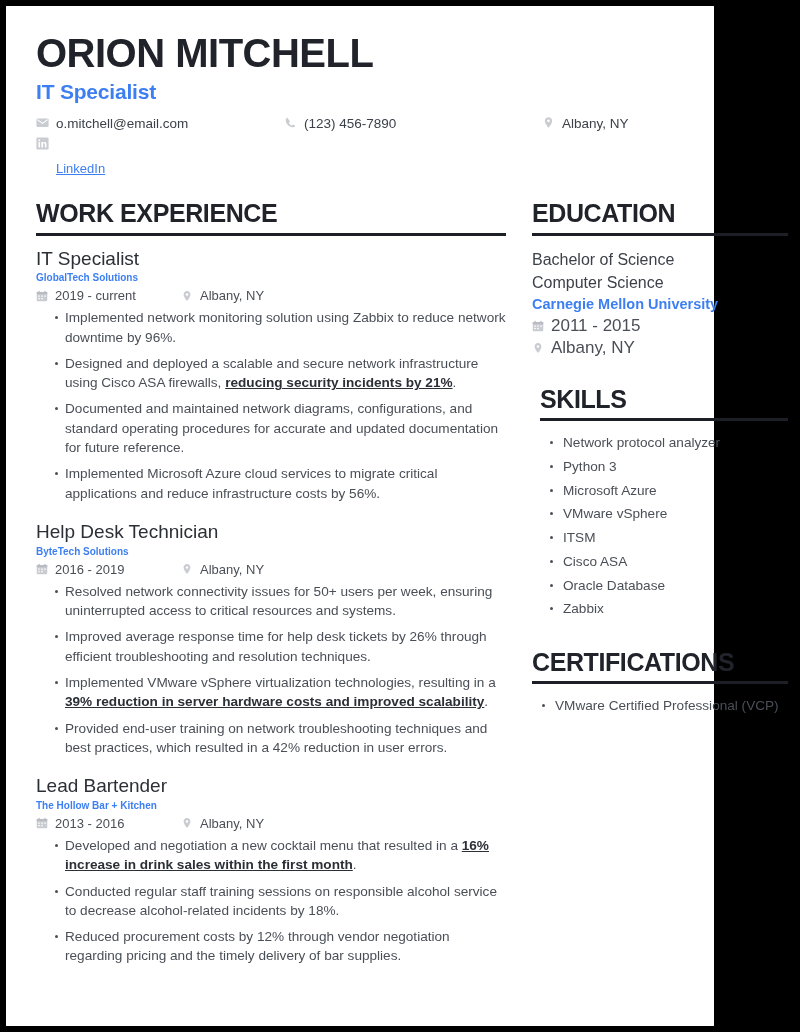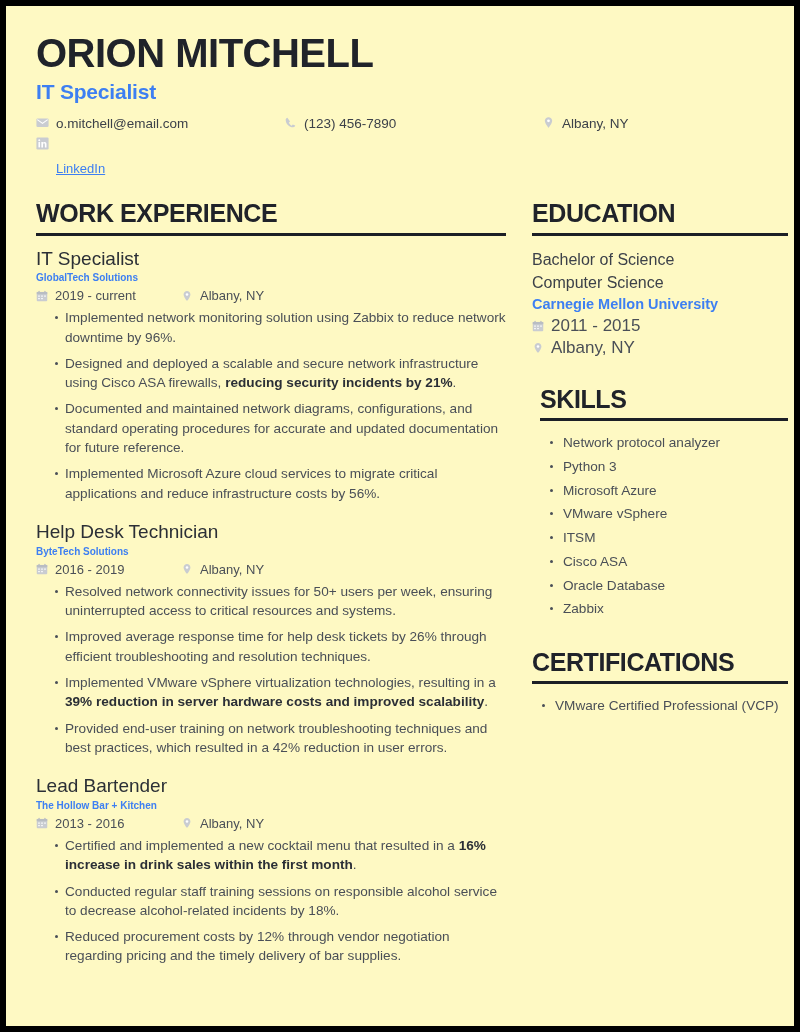--- a/index.html
+++ b/index.html
@@ -10,23 +10,23 @@
   body {
     width: 800px;
     height: 1032px;
     overflow: hidden;
     font-family: "Liberation Sans", sans-serif;
   }
   .page {
     position: absolute;
     left: 6px;
     top: 6px;
-    width: 788px;
+    width: 708px;
     height: 1020px;
-    background: #fef9c3;
+    background: #ffffff;
     box-sizing: border-box;
   }
   .inner {
     padding: 26px 30px 0 30px;
   }
 
   
   .name {
     font-size: 40px;
     font-weight: bold;
@@ -140,20 +140,21 @@
     left: 0;
     top: 8px;
     width: 3px;
     height: 3px;
     border-radius: 50%;
     background: #4a4f57;
   }
   .hl {
     font-weight: bold;
     color: #2b2f36;
+    text-decoration: underline;
   }
 
   
   .edu-line {
     font-size: 16px;
     color: #3c4149;
     line-height: 1.48;
   }
   .edu-school {
     font-size: 14.5px;
@@ -358,21 +359,21 @@
               <span class="ico">
                 <svg width="12" height="12" viewBox="0 0 16 16">
                       <path d="M8 1.4 c-2.5 0-4.5 2-4.5 4.5 C3.5 9.3 8 14.6 8 14.6 s4.5-5.3 4.5-8.7 C12.5 3.4 10.5 1.4 8 1.4 z" fill="#c9ccd1"></path>
                       <circle cx="8" cy="5.9" r="1.7" fill="#ffffff"></circle>
                     </svg>
               </span>
               <span>Albany, NY</span>
             </div>
           </div>
           <ul class="bullets">
-            <li><span>Certified and implemented a new cocktail menu that resulted in a </span><span class="hl">16% increase in drink sales within the first month</span><span>.</span></li>
+            <li><span>Developed and negotiation a new cocktail menu that resulted in a </span><span class="hl">16% increase in drink sales within the first month</span><span>.</span></li>
             <li><span>Conducted regular staff training sessions on responsible alcohol service to decrease alcohol-related incidents by 18%.</span></li>
             <li><span>Reduced procurement costs by 12% through vendor negotiation regarding pricing and the timely delivery of bar supplies.</span></li>
           </ul>
         </div>
 
       </div>
     </div>
 
     <div class="col-gap"></div>
 

